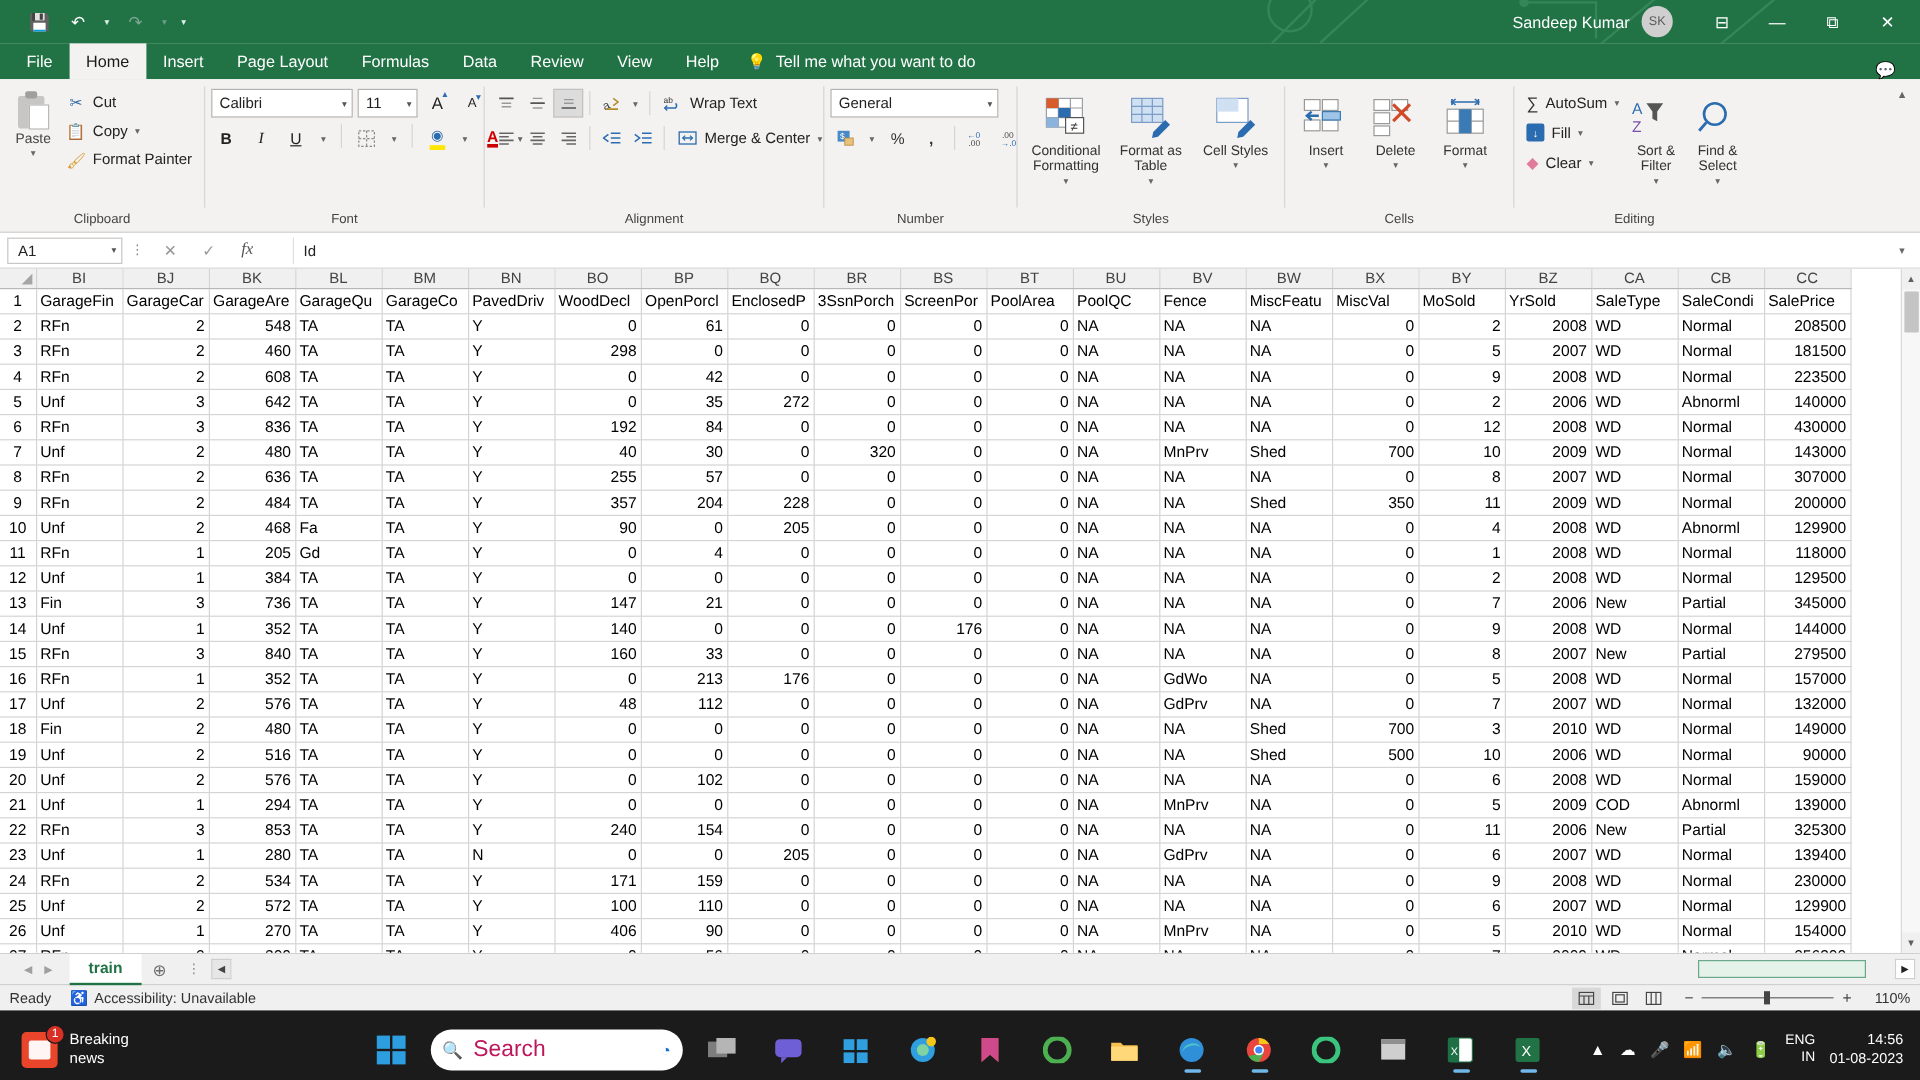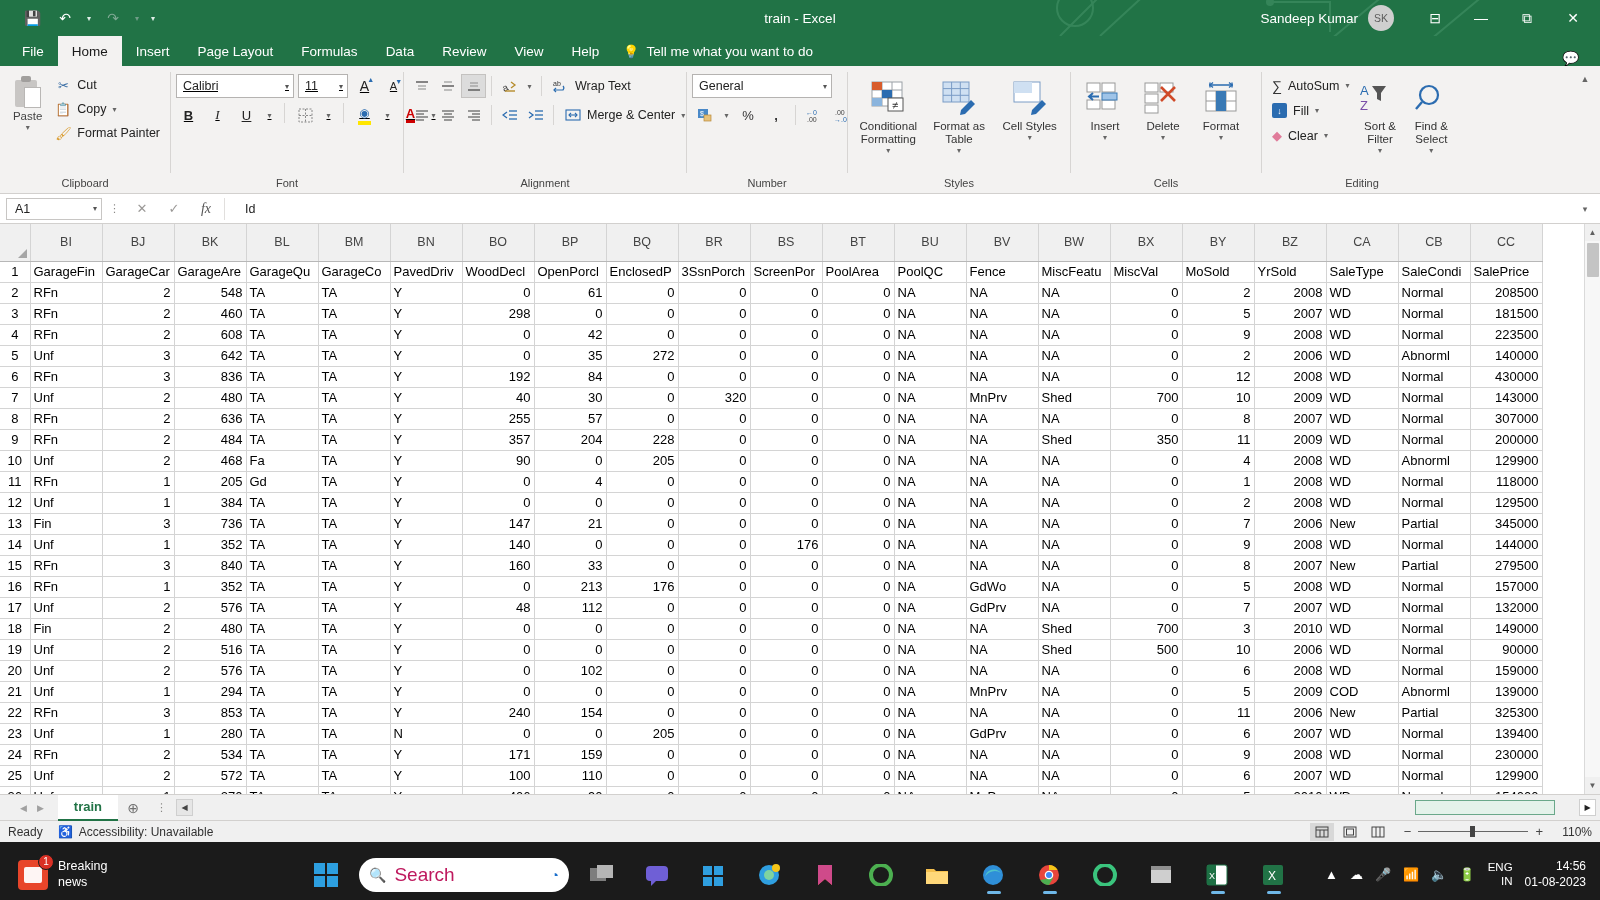--- a/index.html
+++ b/index.html
@@ -95,21 +95,21 @@
     height: 22px; padding: 0 5px; white-space: nowrap;
   }
   .clip-cmd .gi { width: 16px; text-align: center; font-size: 13px; }
   .scissors { color: #3a6ea5; }
   .copyico { color: #3a6ea5; }
   .brush { color: #d99a2b; }
   .mini-caret { font-size: 8px; color: #666; }
 
   
   .font-rows { display: flex; flex-direction: column; gap: 5px; padding-top: 2px; }
-  .font-row { display: flex; align-items: flex-start; gap: 4px; text-decoration: underline; }
+  .font-row { display: flex; align-items: flex-start; gap: 4px; }
   .combo {
     height: 24px; border: 1px solid #b5b3b1; background: #fff;
     display: flex; align-items: center; justify-content: space-between;
     padding: 0 4px 0 6px; font-size: 12.5px; color: #222;
   }
   .combo .cv { overflow: hidden; white-space: nowrap; }
   .combo .cc { font-size: 8px; color: #555; padding-left: 6px; }
   .fbtn {
     width: 25px; height: 24px; display: flex; align-items: center; justify-content: center;
     font-size: 13px; color: #222;
@@ -167,37 +167,37 @@
     width: 96px; height: 22px; border: 1px solid #c8c6c4; background: #fff;
     display: flex; align-items: center; justify-content: space-between;
     padding: 0 4px 0 8px; font-size: 12.5px; color: #222;
   }
   .namebox .cc { font-size: 8px; color: #555; }
   .fb-dots { width: 18px; text-align: center; color: #8a8886; font-size: 11px; letter-spacing: 1px;}
   .fb-btn { width: 28px; height: 22px; display: flex; align-items: center; justify-content: center;
     color: #9b9997; font-size: 13px; }
   .fb-fx { font-style: italic; font-family: "Liberation Serif", serif; font-size: 14px; color: #555; }
   .fb-input {
-    flex: 1; height: 22px; display: flex; align-items: center; padding-left: 20px;
-    font-size: 12.5px; color: #222; border-left: 1px solid #e1dfdd;
+    flex: 1; height: 22px; display: flex; align-items: center; padding-left: 8px;
+    font-size: 12.5px; color: #222; border-left: 1px solid #e1dfdd; margin-left: 20px;
   }
   .fb-expand { width: 18px; text-align: center; color: #666; font-size: 9px; }
 
   
   .gridwrap { position: relative; height: 570px; background: #fff; display: flex; }
   .grid-scroll { flex: 1; overflow: hidden; position: relative; }
   table.sheet { border-collapse: collapse; table-layout: fixed; }
   table.sheet th, table.sheet td {
     border-right: 1px solid #d4d4d4; border-bottom: 1px solid #d4d4d4;
     font-size: 13px; color: #000; height: 21px; padding: 0 3px;
     white-space: nowrap; overflow: hidden; background: #fff;
   }
   table.sheet thead th {
     background: #f0f0f0; color: #444; font-weight: normal; text-align: center;
-    height: 37px; border-bottom: 1px solid #b7b7b7; font-size: 12.5px;
+    height: 16px; border-bottom: 1px solid #b7b7b7; font-size: 12.5px;
   }
   th.corner {
     width: 30px; background: #f0f0f0; position: relative;
   }
   th.corner .tri {
     position: absolute; right: 3px; bottom: 3px;
     width: 0; height: 0; border-left: 9px solid transparent; border-bottom: 9px solid #a6a6a6;
   }
   td.rowhdr {
     background: #f0f0f0; color: #444; text-align: center; width: 30px;
@@ -320,21 +320,20 @@
 
   <div class="qat">
     <div class="qat-btn">💾</div>
     <div class="qat-btn">↶</div>
     <div class="qat-caret">▾</div>
     <div class="qat-btn dim">↷</div>
     <div class="qat-caret dim">▾</div>
     <div class="qat-caret">▾</div>
   </div>
 
-  <div class="tb-title">train  -  Excel</div>
 
   <div class="tb-right">
     <div class="tb-user">Sandeep Kumar</div>
     <div class="avatar">SK</div>
     <div class="tb-win">⊟</div>
     <div class="tb-win">—</div>
     <div class="tb-win">⧉</div>
     <div class="tb-win close">✕</div>
   </div>
 </div>

